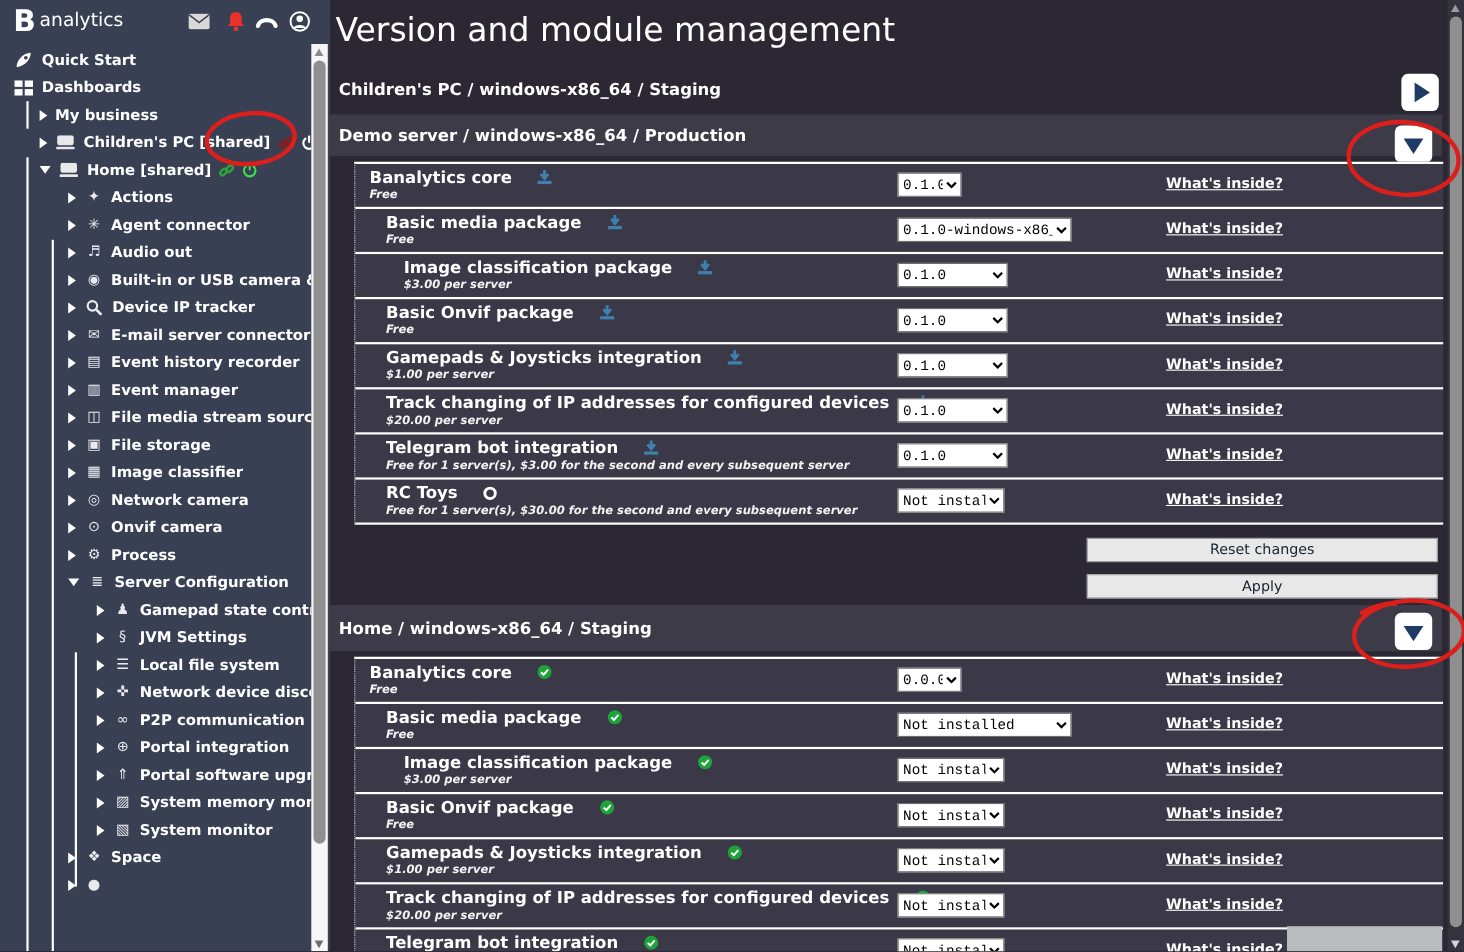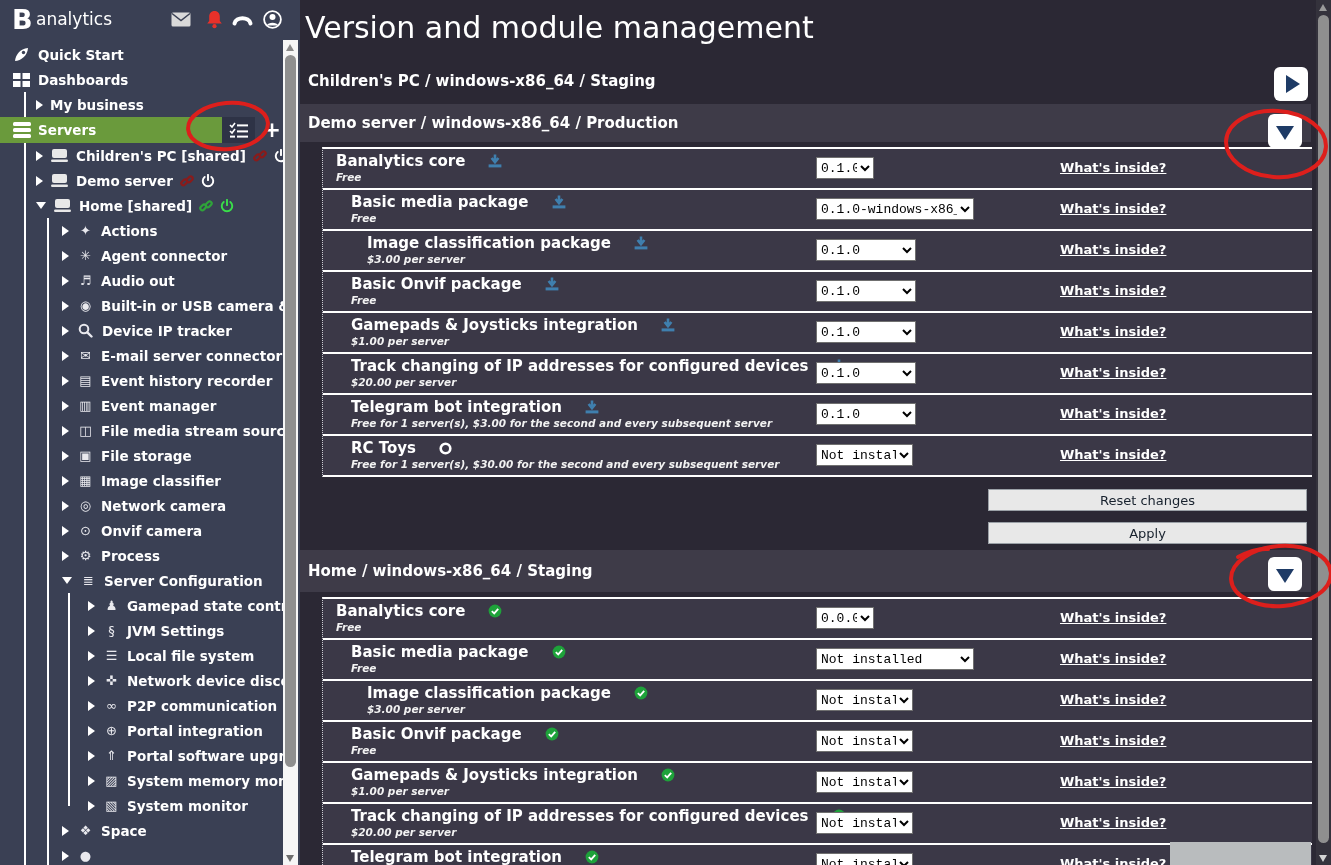--- a/index.html
+++ b/index.html
@@ -129,74 +129,29 @@
               <rect x="0" y="8" width="7.5" height="6" fill="#fff"></rect>
               <rect x="9.5" y="8" width="7.5" height="6" fill="#fff"></rect>
             </svg>
           </span>
         <span class="lbl">Dashboards</span>
       </div>
       <div class="trow lvl1">
         <span class="cr"></span>
         <span class="lbl">My business</span>
       </div>
-      <div class="trow active">
-        <span class="svgicon rooticon">
-            <svg width="18" height="16" viewBox="0 0 18 16">
-              <rect x="0" y="0" width="18" height="4" rx="1.5" fill="#fff"></rect>
-              <rect x="0" y="6" width="18" height="4" rx="1.5" fill="#fff"></rect>
-              <rect x="0" y="12" width="18" height="4" rx="1.5" fill="#fff"></rect>
-            </svg>
-          </span>
-        <span class="lbl">Servers</span>
-        <span class="list-btn">
-          <svg width="20" height="16" viewBox="0 0 20 16">
-              <path d="M1 3 L3 5 L6 1" stroke="#fff" stroke-width="1.6" fill="none"></path>
-              <rect x="8" y="2.4" width="11" height="2" fill="#fff"></rect>
-              <path d="M1 9 L3 11 L6 7" stroke="#fff" stroke-width="1.6" fill="none"></path>
-              <rect x="8" y="8.4" width="11" height="2" fill="#fff"></rect>
-              <rect x="1" y="13.6" width="5" height="2" fill="#fff"></rect>
-              <rect x="8" y="13.6" width="11" height="2" fill="#fff"></rect>
-            </svg>
-        </span>
-        <span class="plus-btn">+</span>
-      </div>
       <div class="trow lvl1">
         <span class="cr"></span>
         <span class="svgicon">
             <svg width="17" height="13" viewBox="0 0 17 13">
               <rect x="1" y="0" width="15" height="9" rx="2" fill="#e8e8e8"></rect>
               <rect x="0" y="10.5" width="17" height="2.5" rx="1.2" fill="#e8e8e8"></rect>
             </svg>
           </span>
         <span class="lbl">Children's PC [shared]</span>
-        <span class="mini">
-            <svg width="14" height="14" viewBox="0 0 14 14">
-              <g stroke="#8a1b1b" stroke-width="2.2" fill="none">
-                <rect x="1" y="6.4" width="6.5" height="4" rx="2" transform="rotate(-45 4.2 8.4)"></rect>
-                <rect x="6.5" y="3.4" width="6.5" height="4" rx="2" transform="rotate(-45 9.7 5.4)"></rect>
-              </g>
-            </svg>
-          </span>
-        <span class="mini">
-            <svg width="14" height="14" viewBox="0 0 16 16">
-              <path d="M8 1 L8 7" stroke="#fff" stroke-width="2.2" stroke-linecap="round"></path>
-              <path d="M4.2 3.4 A6 6 0 1 0 11.8 3.4" stroke="#fff" stroke-width="2.2" fill="none" stroke-linecap="round"></path>
-            </svg>
-          </span>
-      </div>
-      <div class="trow lvl1">
-        <span class="cr"></span>
-        <span class="svgicon">
-            <svg width="17" height="13" viewBox="0 0 17 13">
-              <rect x="1" y="0" width="15" height="9" rx="2" fill="#e8e8e8"></rect>
-              <rect x="0" y="10.5" width="17" height="2.5" rx="1.2" fill="#e8e8e8"></rect>
-            </svg>
-          </span>
-        <span class="lbl">Demo server</span>
         <span class="mini">
             <svg width="14" height="14" viewBox="0 0 14 14">
               <g stroke="#8a1b1b" stroke-width="2.2" fill="none">
                 <rect x="1" y="6.4" width="6.5" height="4" rx="2" transform="rotate(-45 4.2 8.4)"></rect>
                 <rect x="6.5" y="3.4" width="6.5" height="4" rx="2" transform="rotate(-45 9.7 5.4)"></rect>
               </g>
             </svg>
           </span>
         <span class="mini">
             <svg width="14" height="14" viewBox="0 0 16 16">

